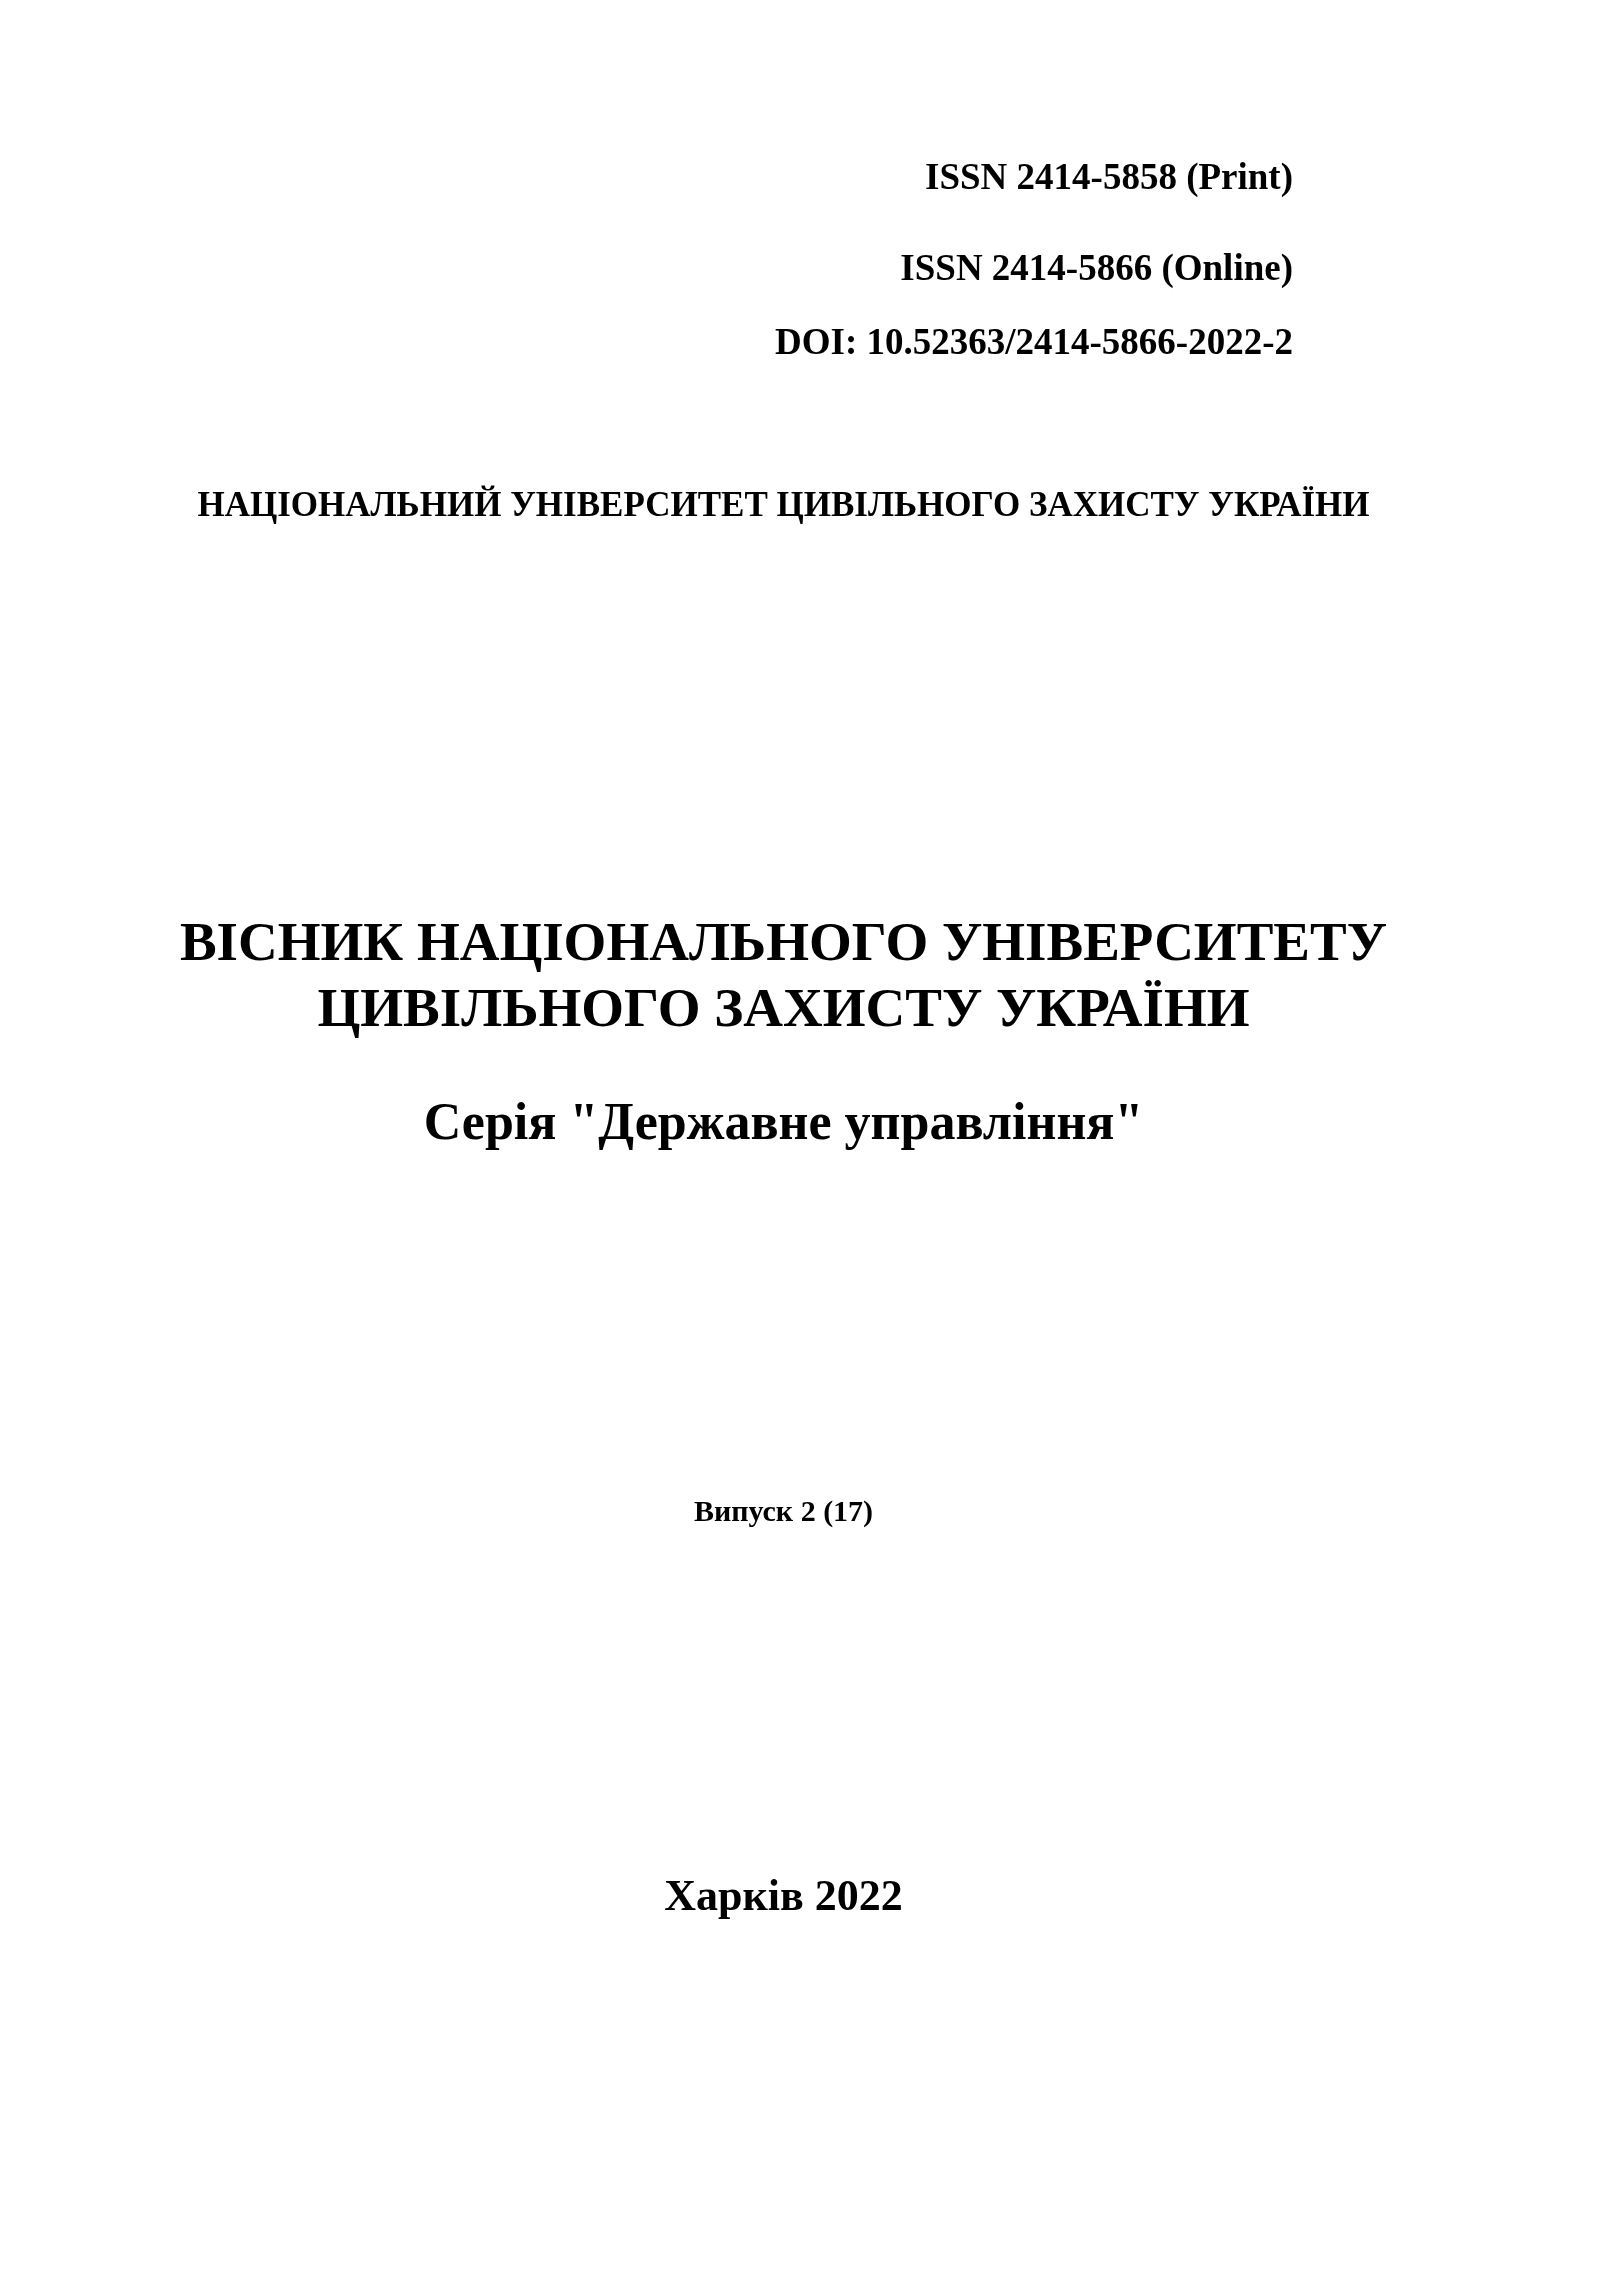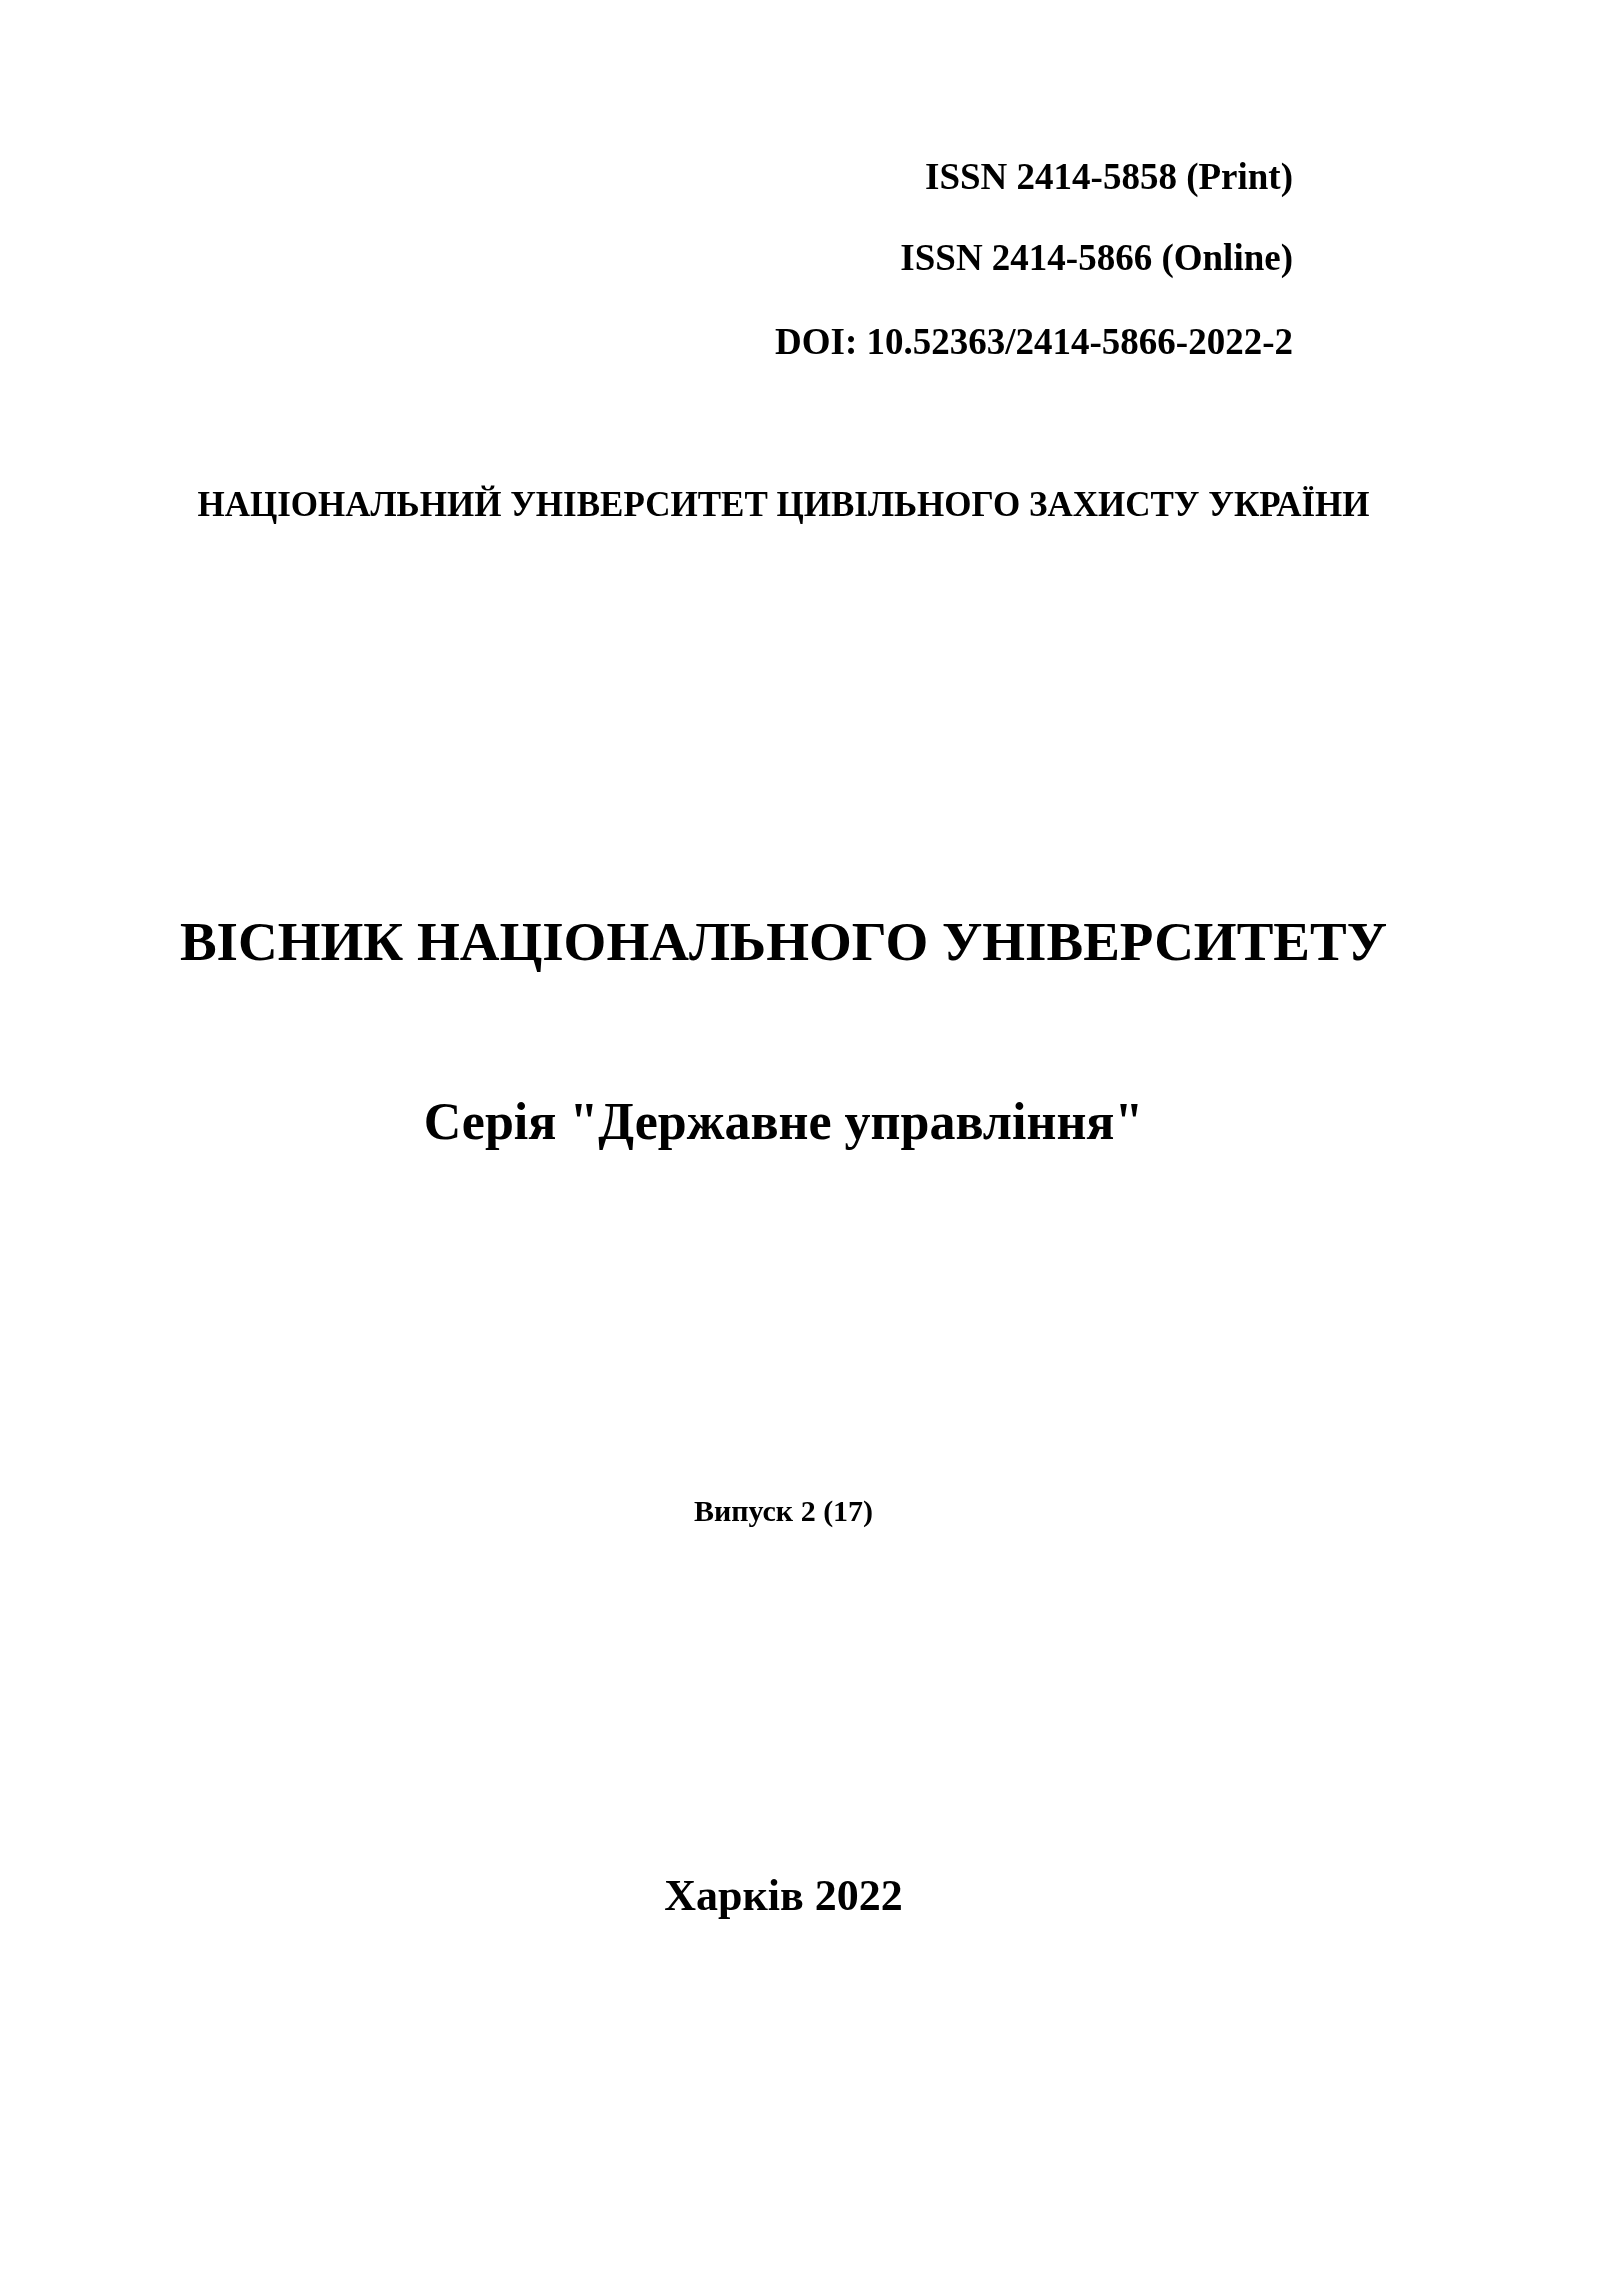--- a/index.html
+++ b/index.html
@@ -46,28 +46,29 @@
   .issue { font-size: 30px; }
   .city { font-size: 44px; }
 </style>
 </head>
 <body>
 
 <div class="page">
 
   <div class="line right issn" style="top:158px;">ISSN 2414-5858 (Print)</div>
 
-  <div class="line right issn" style="top:239px;">ISSN 2414-5866 (Online)</div>
+  <div class="line right issn" style="top:249px;">ISSN 2414-5866 (Online)</div>
 
   <div class="line right issn" style="top:323px;margin-left:8px;">DOI: 10.52363/2414-5866-2022-2</div>
 
   <div class="line center univ" style="top:487px;">НАЦІОНАЛЬНИЙ УНІВЕРСИТЕТ ЦИВІЛЬНОГО ЗАХИСТУ УКРАЇНИ</div>
 
   <div class="line center title" style="top:914px;">ВІСНИК НАЦІОНАЛЬНОГО УНІВЕРСИТЕТУ</div>
 
+  <div class="line center title" style="top:980px;">ЦИВІЛЬНОГО ЗАХИСТУ УКРАЇНИ</div>
 
   <div class="line center series" style="top:1096px;">Серія "Державне управління"</div>
 
 
   <div class="line center issue" style="top:1496px;">Випуск 2 (17)</div>
 
   <div class="line center city" style="top:1874px;">Харків 2022</div>
 
 </div>
 

